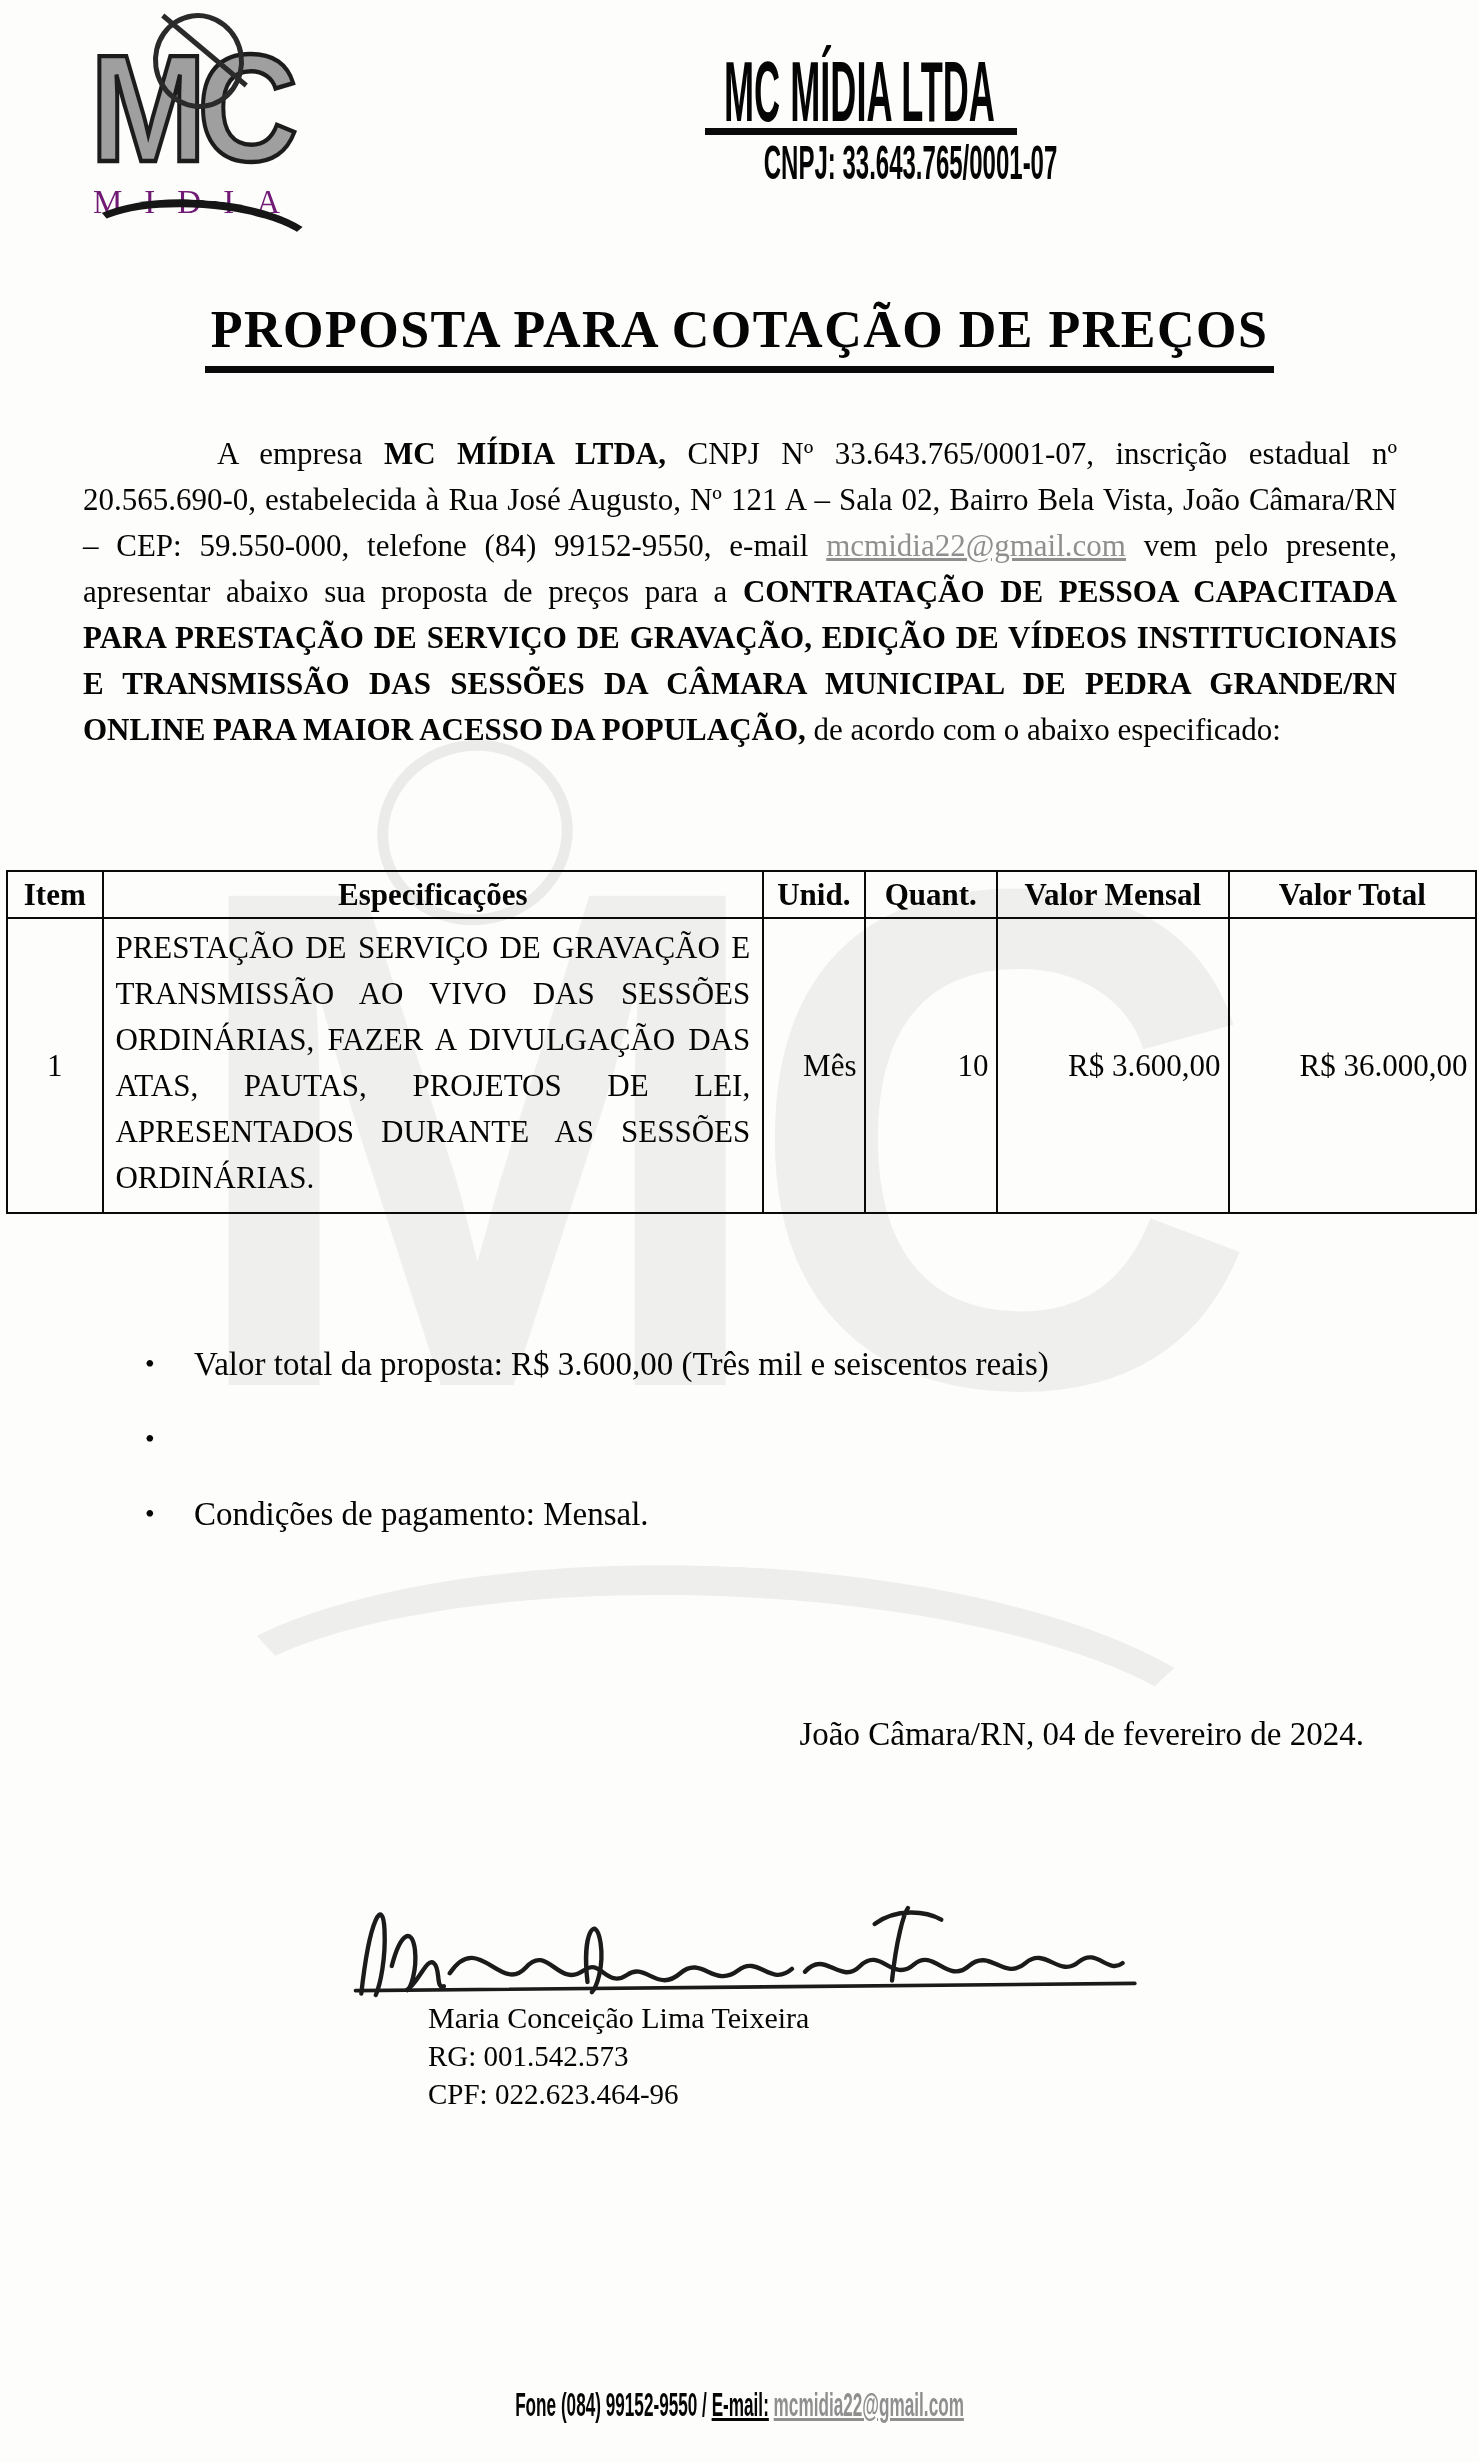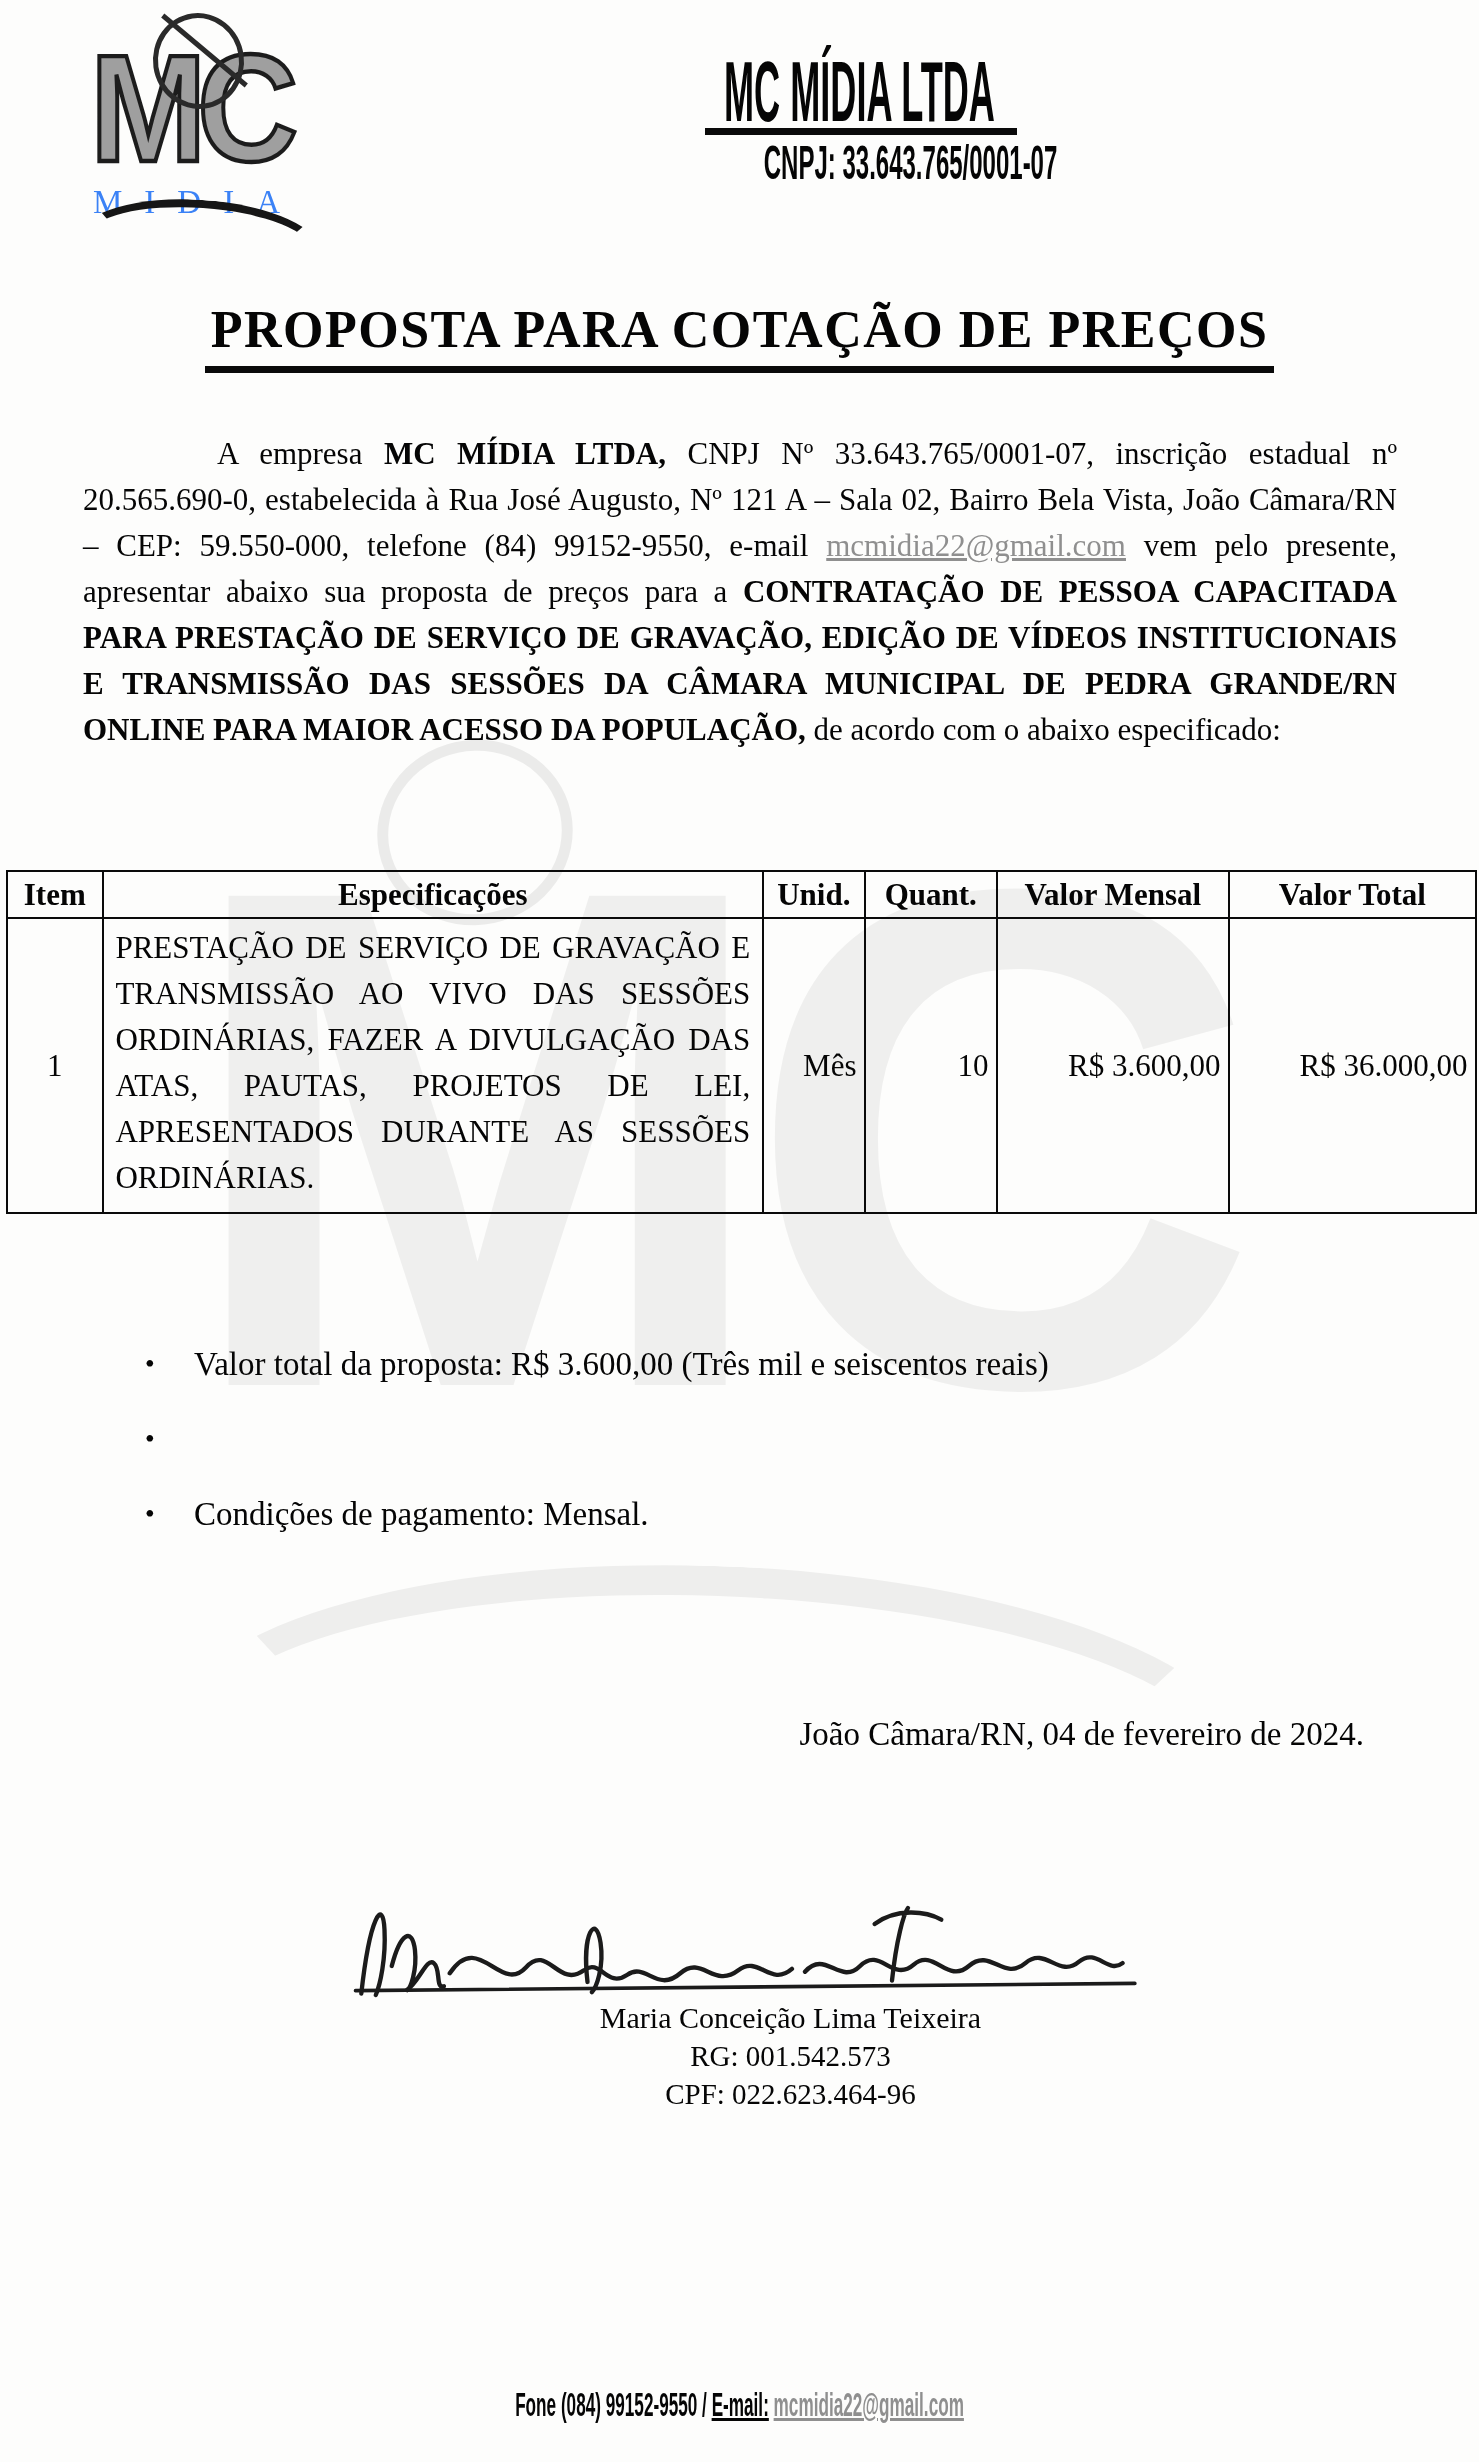--- a/index.html
+++ b/index.html
@@ -48,21 +48,21 @@
     position:absolute;left:10px;top:26px;
     font-family:"Liberation Sans",sans-serif;font-weight:bold;
     font-size:152px;line-height:1;letter-spacing:-10px;
     color:#9f9f9f;
     -webkit-text-stroke:4.4px #1c1c1c;
     transform:scaleX(0.92);transform-origin:left center;
   }
   .logo-midia{
     position:absolute;left:13px;top:178px;
     font-family:"Liberation Serif",serif;
-    font-size:33px;letter-spacing:22px;color:#3b82f6;white-space:nowrap;
+    font-size:33px;letter-spacing:22px;color:#701a75;white-space:nowrap;
   }
   .logo-swoosh{
     position:absolute;left:0px;top:194px;width:225px;height:73px;
     border:8.7px solid #161616;
     border-color:#161616 transparent transparent transparent;
     border-radius:50%;
     transform:rotate(4deg);
   }
 
   
@@ -108,21 +108,21 @@
   .bullets{position:absolute;left:145px;top:1341px;width:1233px;
     list-style:none;margin:0;padding:0;font-size:33px;}
   .bullets li{display:flex;margin-bottom:29px;line-height:46px;}
   .bullet-dot{width:49px;flex:0 0 49px;font-size:27.6px;}
 
   
   .dateline{position:absolute;right:115px;top:1716px;font-size:33px;}
 
   
   .sig-svg{position:absolute;left:341px;top:1879px;}
-  .sig-block{position:absolute;left:428px;top:1998px;width:725px;text-align:center;}
+  .sig-block{position:absolute;left:428px;top:1998px;width:725px;}
   .sig-name{font-size:30px;line-height:39px;}
   .sig-id{font-size:29px;line-height:38px;}
 
   
   .footer{position:absolute;left:0;top:2387px;width:1479px;text-align:center;}
   .footer-line{display:flex;justify-content:center;}
   .footer .cond{font-size:33px;line-height:36px;transform:scaleX(0.52);}
   .email-label{text-decoration:underline;}
   .email-gray{color:#8f8f8f;text-decoration:underline;}
 </style>

